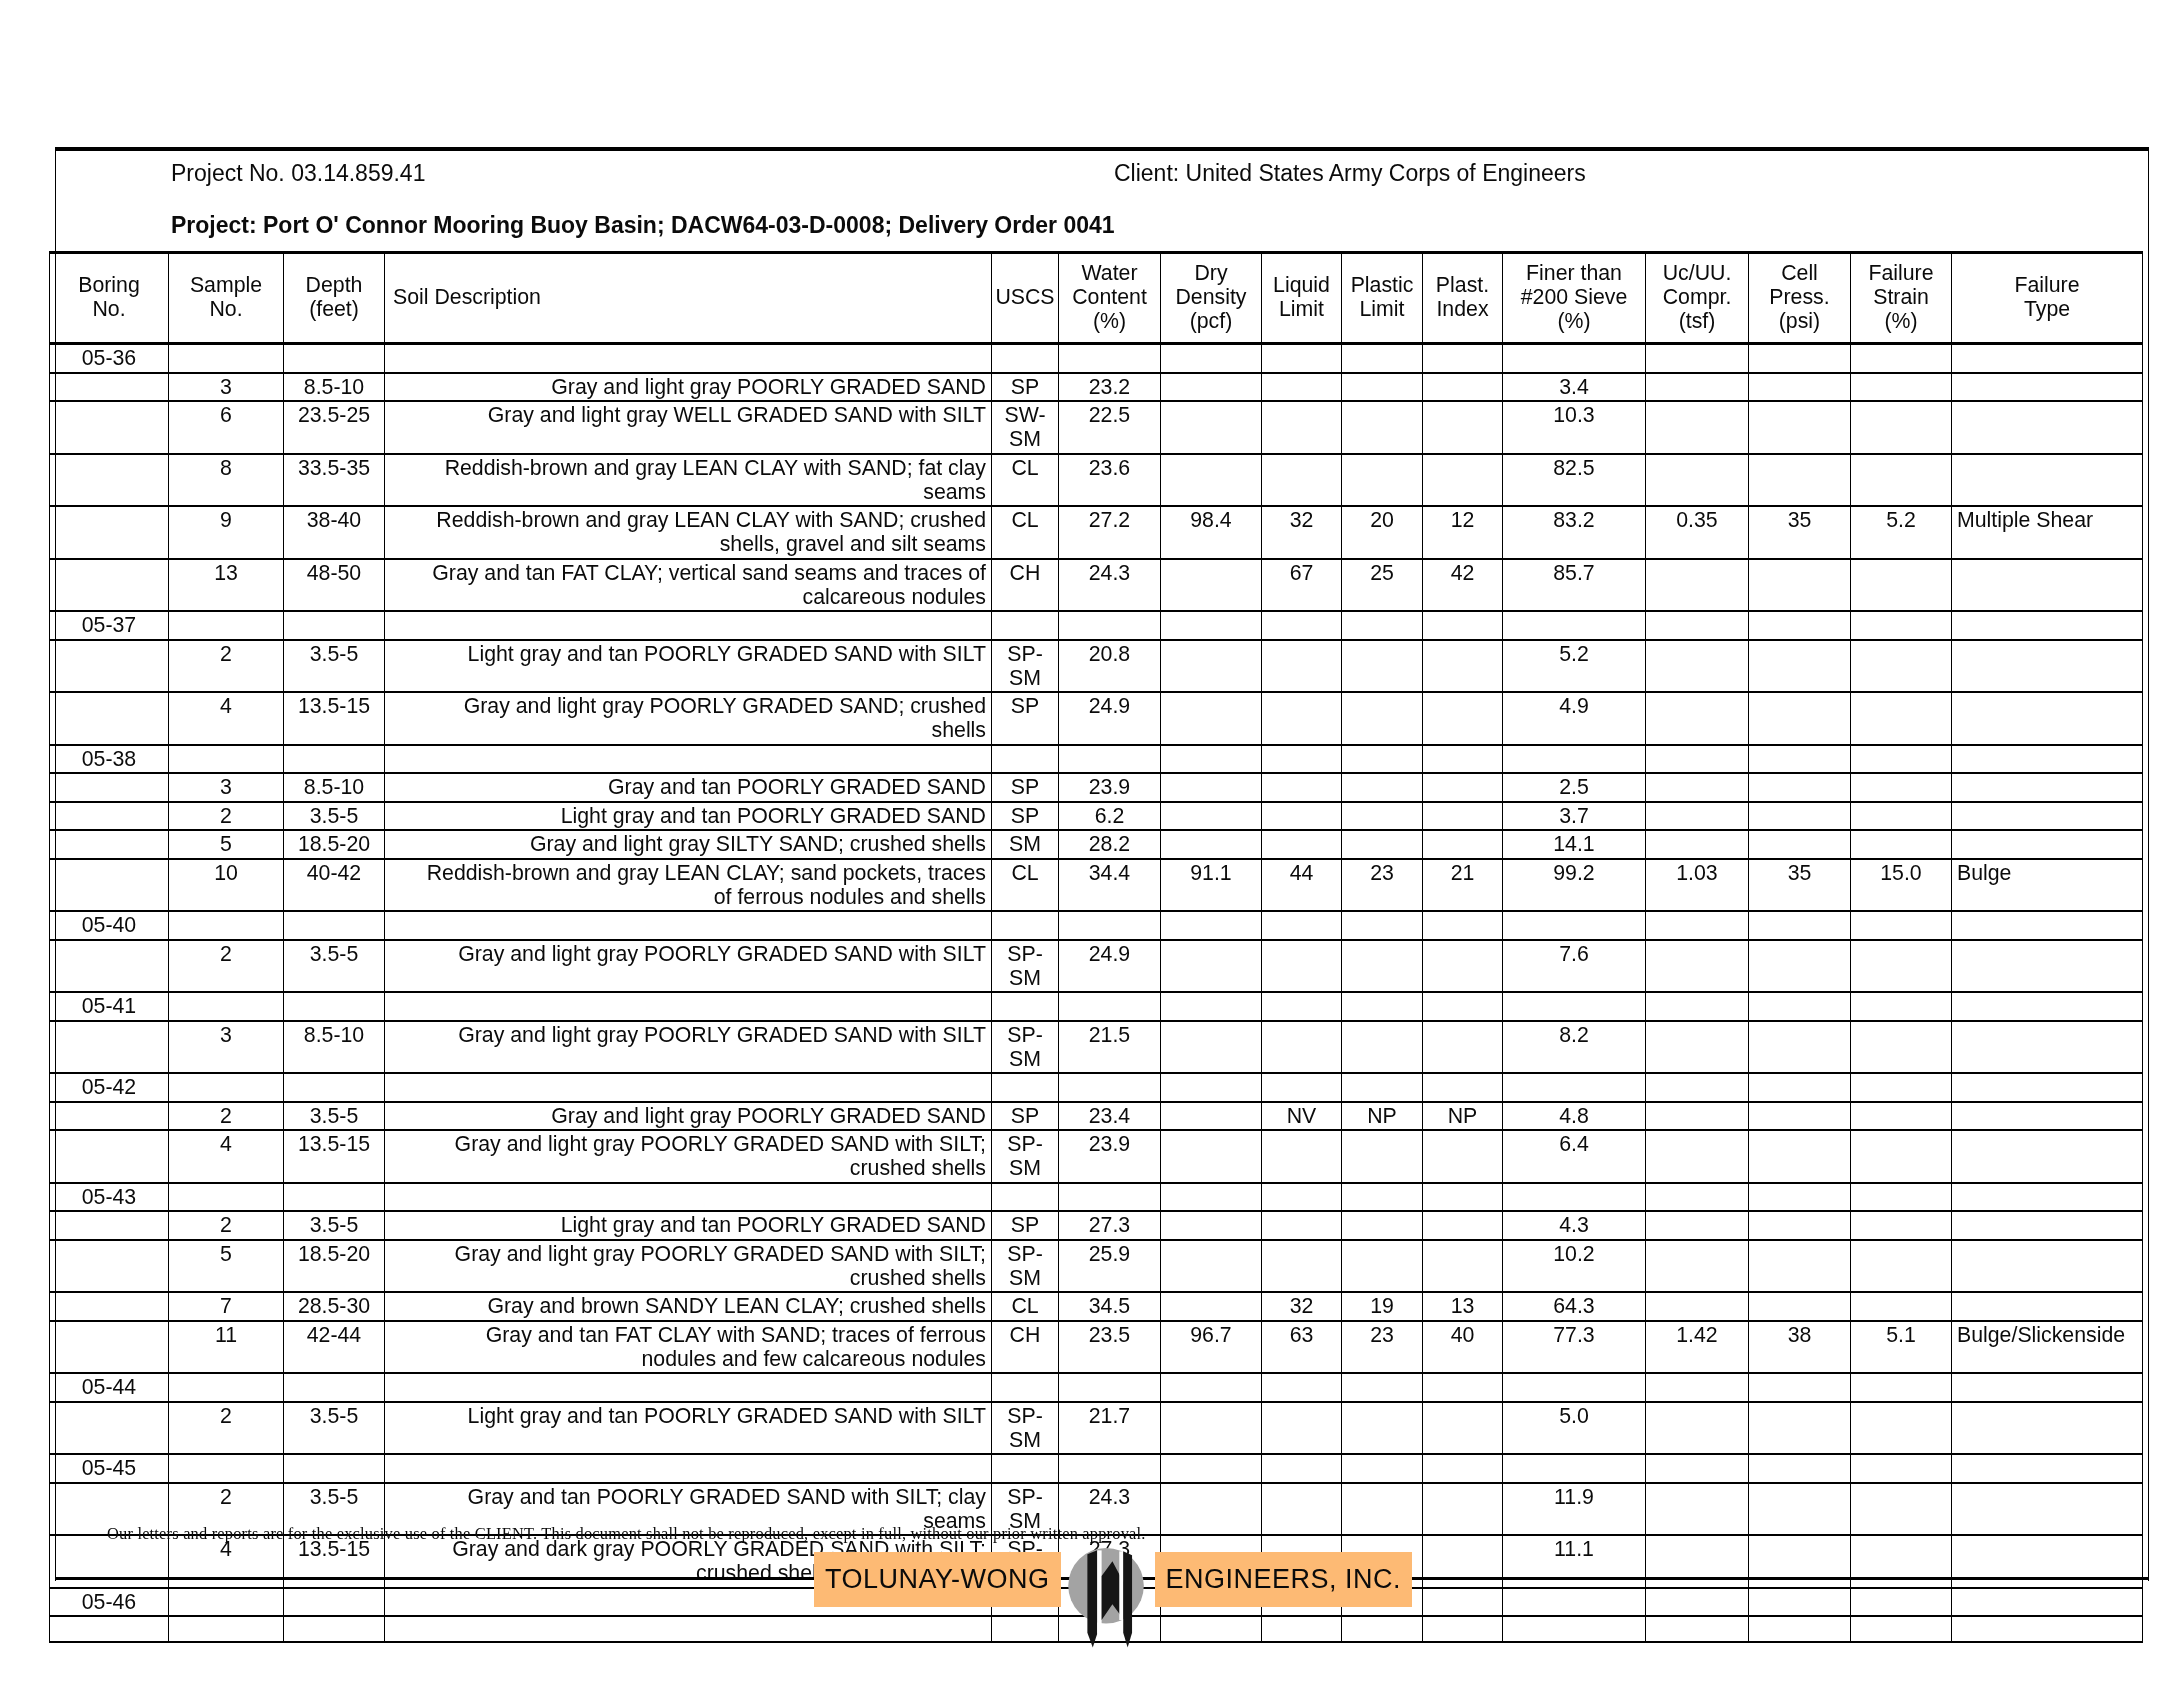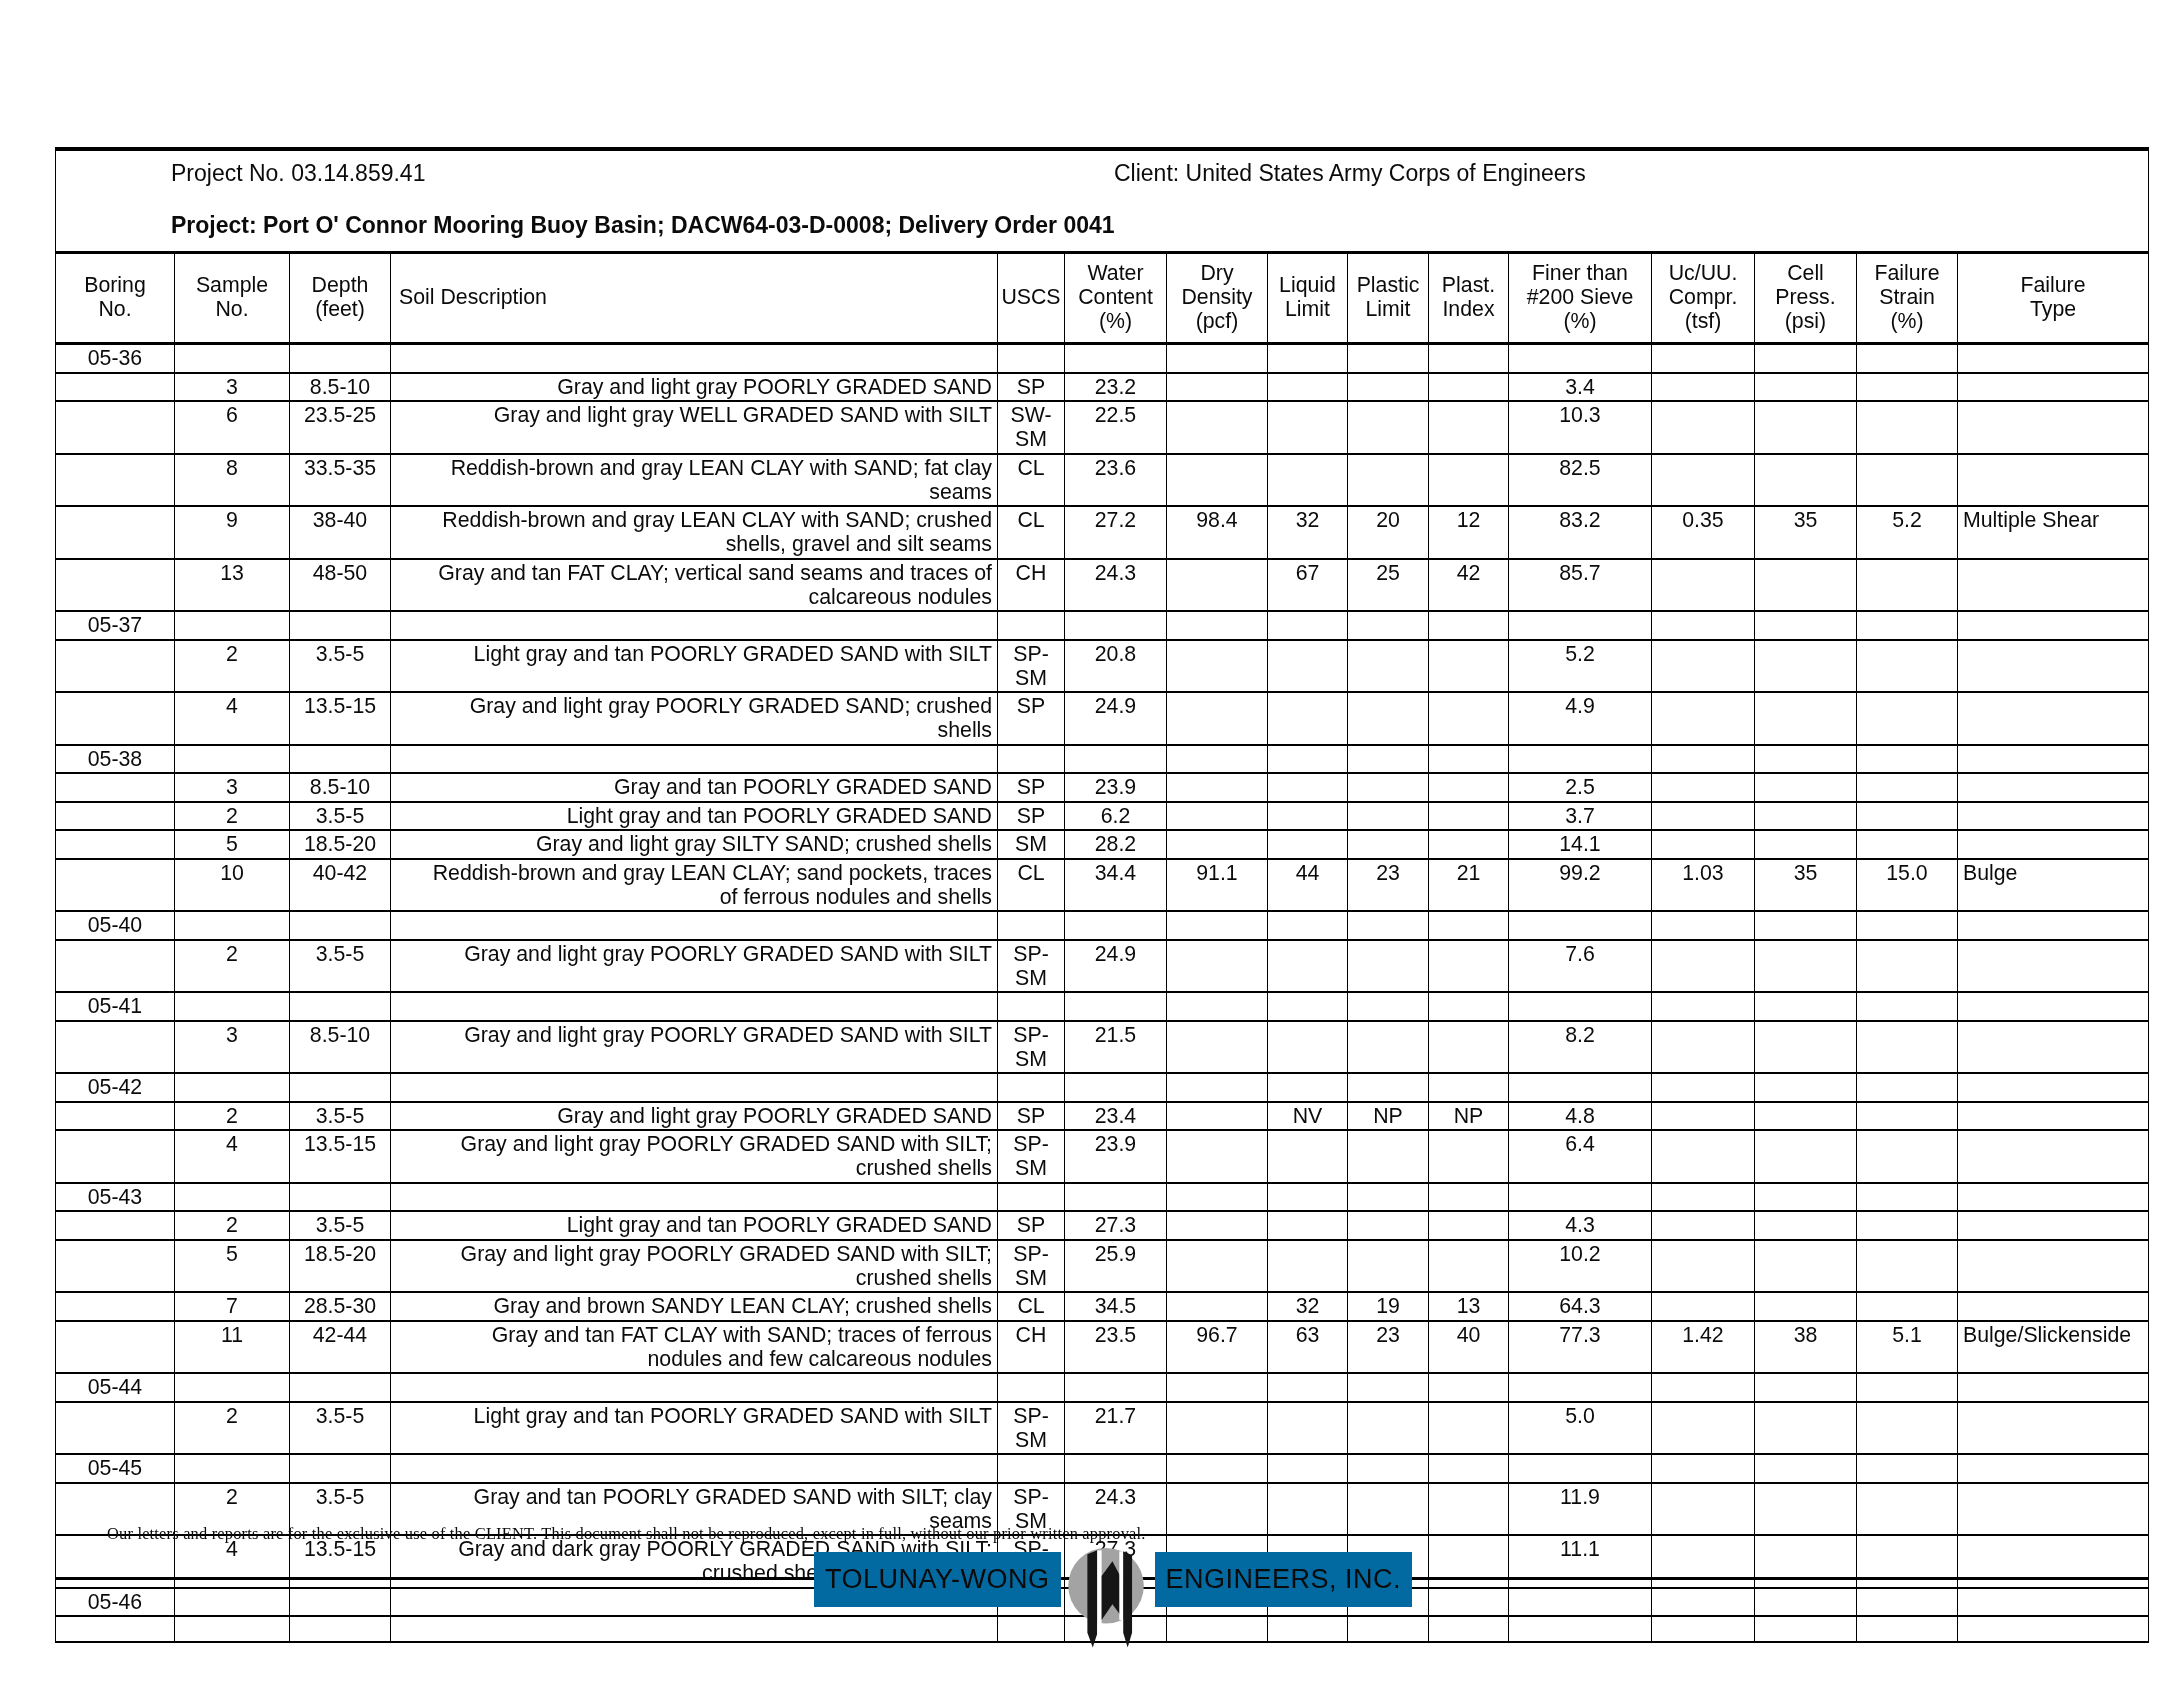--- a/index.html
+++ b/index.html
@@ -14,21 +14,21 @@
     position:absolute;left:55px;top:147px;width:2094px;height:1434px;
     box-sizing:border-box;
     border-top:4.5px solid #000;border-left:1.5px solid #000;border-right:1.5px solid #000;
   }
   
   .h-projno{position:absolute;left:171px;top:160px;font-size:23px;}
   .h-client{position:absolute;left:1114px;top:160px;font-size:23px;}
   .h-project{position:absolute;left:171px;top:212px;font-size:23px;font-weight:bold;}
   
   table.lab{
-    position:absolute;left:55px;top:251px;width:2094px;
+    position:absolute;left:49px;top:251px;width:2094px;
     border-collapse:collapse;table-layout:fixed;
   }
   th,td{
     border-top:2px solid #000;border-bottom:2px solid #000;
     border-left:1.5px solid #000;border-right:1.5px solid #000;
     box-sizing:border-box;
   }
   thead th{
     height:91px;font-size:21.3px;font-weight:400;text-align:center;
     vertical-align:middle;white-space:pre-line;line-height:1.12;
@@ -48,21 +48,21 @@
   .disclaimer{
     position:absolute;left:87px;top:1524px;font-size:16.4px;
     font-family:"Liberation Serif", serif;letter-spacing:0.2px;margin-left:20px;
   }
   .bottom-line{position:absolute;left:55px;top:1577px;width:2094px;height:3px;background:#000;}
   .footer{
     position:absolute;left:814px;top:1552px;height:55px;
     display:flex;align-items:flex-start;z-index:2;
   }
   .footer .co{
-    background:#0369a1;font-size:27px;letter-spacing:0.5px;line-height:55px;
+    background:#fdba74;font-size:27px;letter-spacing:0.5px;line-height:55px;
     padding:0 11px;white-space:nowrap;
   }
   .footer svg.logo{width:108px;height:103px;margin:-6px -7px 0;flex:0 0 auto;}
 </style>
 </head>
 <body>
 
 <div class="frame"></div>
 
 <div class="h-projno">Project No. 03.14.859.41</div>

